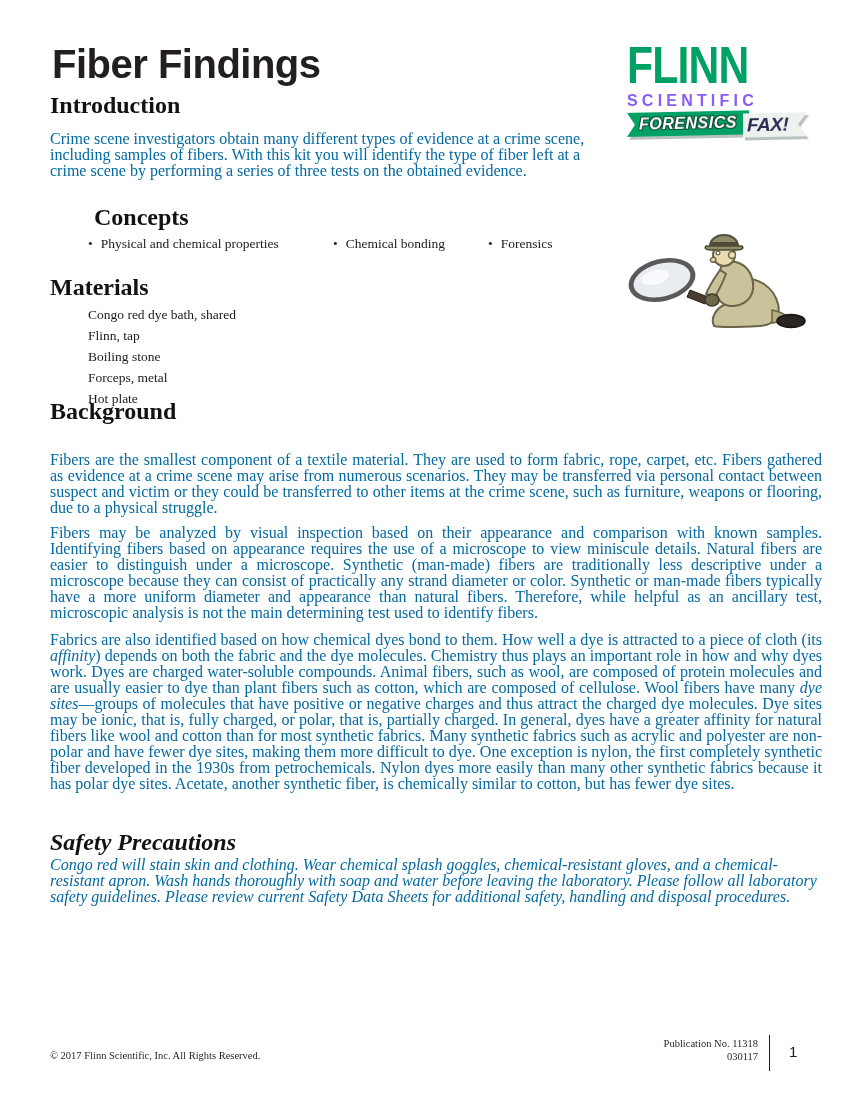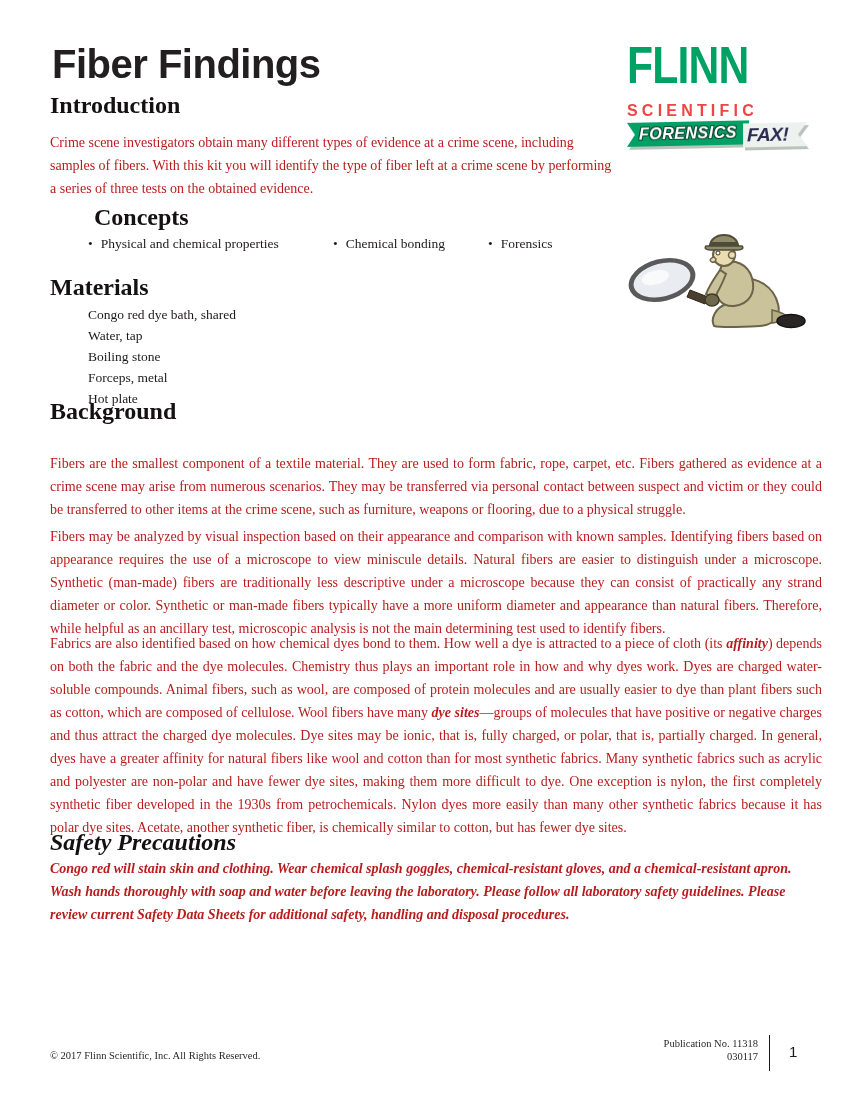--- a/index.html
+++ b/index.html
@@ -27,21 +27,21 @@
   .logo-flinn{
     font-family:"Liberation Sans",sans-serif;
     font-weight:bold;font-size:52px;line-height:42px;
     color:#00a164;letter-spacing:-1px;
     transform:scaleX(0.82);transform-origin:left top;
     white-space:nowrap;
   }
   .logo-scientific{
     font-family:"Liberation Sans",sans-serif;
     font-weight:bold;font-size:16px;line-height:18px;
-    color:#ef4444;letter-spacing:4.2px;margin-top:16px;
+    color:#8b5cf6;letter-spacing:4.2px;margin-top:6px;
     white-space:nowrap;
   }
   .banner{
     position:relative;margin-top:1px;width:182px;height:30px;
     filter:drop-shadow(2px 3px 0 #b9c2bd);
     transform:skewY(-1.2deg);
   }
   .banner-green{
     position:absolute;left:0;top:0;width:122px;height:24px;
     background:#00a164;
@@ -67,24 +67,24 @@
   }
 
   
   .h-section{
     font-size:24px;font-weight:bold;color:#151112;
   }
   .h-italic{font-style:italic;}
 
   
   .body-text{
-    font-size:14px;line-height:23px;color:#b91c1c;
+    font-size:16px;line-height:16px;color:#0369a1;
   }
   .justified{text-align:justify;}
-  .italic{font-style:italic;font-weight:bold;}
+  .italic{font-style:italic;}
 
   
   .bullet-item{white-space:nowrap;font-size:13.5px;}
   .bullet-dot{margin-right:8px;}
 
   
   .mat-col{font-size:13.5px;line-height:21px;}
 
   
   .footer-copy{font-size:10.5px;color:#2a2627;}
@@ -161,21 +161,21 @@
 
       <path d="M88,20 C88,14 94,9 102,9 C110,9 116,14 116,20 Z" fill="#8f8c6b" stroke="#4f4b38" stroke-width="2"></path>
       <path d="M84,20 L120,20 C122,22 120,24 116,24 L88,24 C84,24 82,22 84,20 Z" fill="#8f8c6b" stroke="#4f4b38" stroke-width="1.5"></path>
       <rect x="89" y="16" width="26" height="4" fill="#4f4b38"></rect>
     </svg>
   </div>
 
   <div class="abs h-section" style="left:50px;top:274px;">Materials</div>
   <div class="abs mat-col" style="left:88px;top:304px;">
     <div>Congo red dye bath, shared</div>
-    <div>Water, tap</div>
+    <div>Flinn, tap</div>
     <div>Boiling stone</div>
     <div>Forceps, metal</div>
     <div>Hot plate</div>
   </div>
 
   <div class="abs h-section" style="left:50px;top:398px;">Background</div>
   <div class="abs body-text justified" style="left:50px;top:452px;width:772px;">Fibers are the smallest component of a textile material. They are used to form fabric, rope, carpet, etc. Fibers gathered as evidence at a crime scene may arise from numerous scenarios. They may be transferred via personal contact between suspect and victim or they could be transferred to other items at the crime scene, such as furniture, weapons or flooring, due to a physical struggle.</div>
   <div class="abs body-text justified" style="left:50px;top:525px;width:772px;">Fibers may be analyzed by visual inspection based on their appearance and comparison with known samples. Identifying fibers based on appearance requires the use of a microscope to view miniscule details. Natural fibers are easier to distinguish under a microscope. Synthetic (man-made) fibers are traditionally less descriptive under a microscope because they can consist of practically any strand diameter or color. Synthetic or man-made fibers typically have a more uniform diameter and appearance than natural fibers. Therefore, while helpful as an ancillary test, microscopic analysis is not the main determining test used to identify fibers.</div>
   <div class="abs body-text justified" style="left:50px;top:632px;width:772px;">
     <span>Fabrics are also identified based on how chemical dyes bond to them. How well a dye is attracted to a piece of cloth (its </span><span class="italic">affinity</span><span>) depends on both the fabric and the dye molecules. Chemistry thus plays an important role in how and why dyes work. Dyes are charged water-soluble compounds. Animal fibers, such as wool, are composed of protein molecules and are usually easier to dye than plant fibers such as cotton, which are composed of cellulose. Wool fibers have many </span><span class="italic">dye sites</span><span>—groups of molecules that have positive or negative charges and thus attract the charged dye molecules. Dye sites may be ionic, that is, fully charged, or polar, that is, partially charged. In general, dyes have a greater affinity for natural fibers like wool and cotton than for most synthetic fabrics. Many synthetic fabrics such as acrylic and polyester are non-polar and have fewer dye sites, making them more difficult to dye. One exception is nylon, the first completely synthetic fiber developed in the 1930s from petrochemicals. Nylon dyes more easily than many other synthetic fabrics because it has polar dye sites. Acetate, another synthetic fiber, is chemically similar to cotton, but has fewer dye sites.</span>

